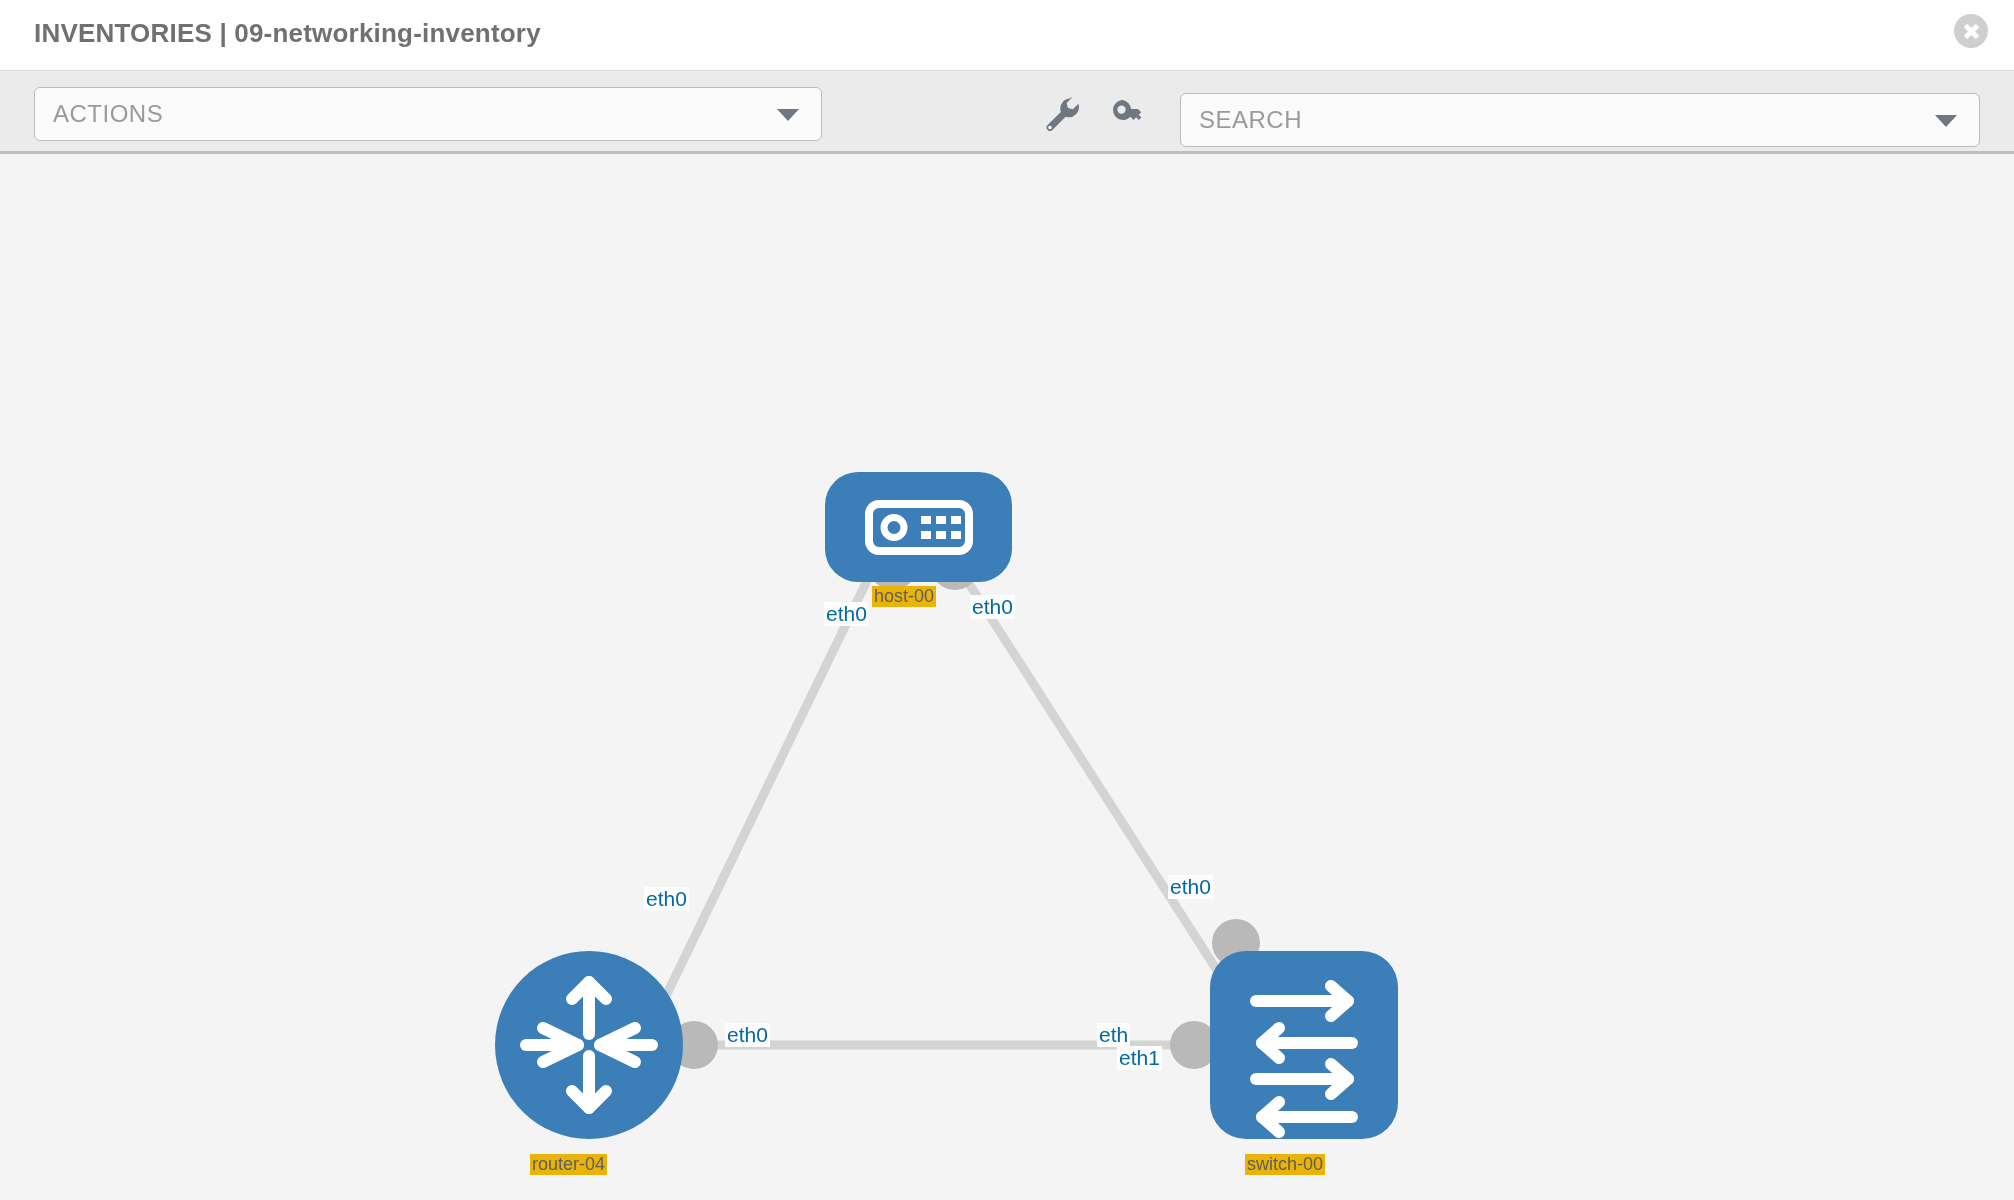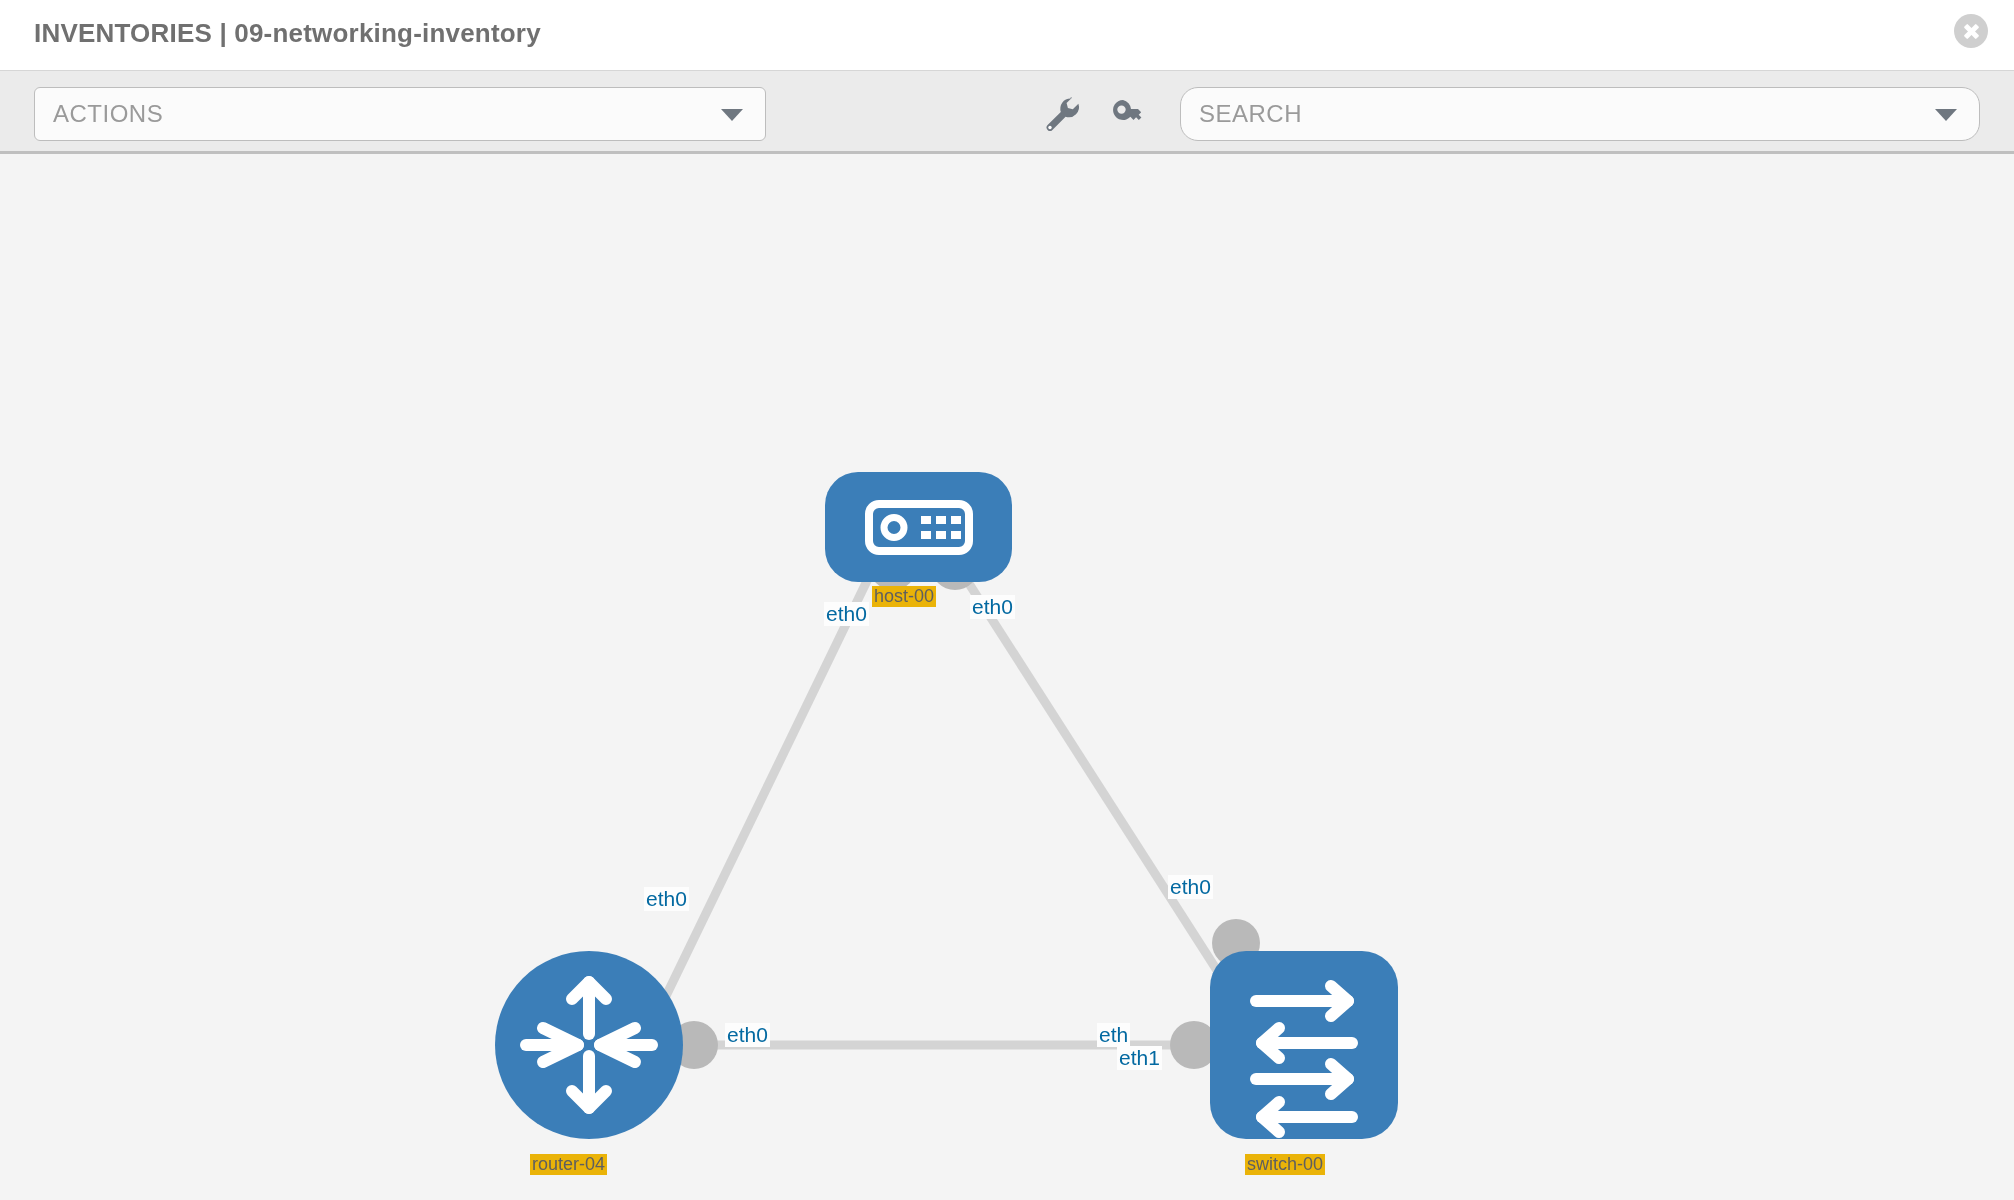--- a/index.html
+++ b/index.html
@@ -95,29 +95,28 @@
     top: 50%;
     margin-top: -5px;
     width: 0; height: 0;
     border-left: 11px solid transparent;
     border-right: 11px solid transparent;
     border-top: 12px solid #6f7780;
   }
   #actions-select {
     left: 34px;
     top: 16px;
-    width: 732px;
+    width: 788px;
     height: 54px;
   }
   #search-select {
     left: 1180px;
-    top: 16px;
+    top: 22px;
     width: 800px;
     height: 54px;
-    border-radius: 18px;
   }
   .tool-icon {
     position: absolute;
     top: 22px;
     width: 42px;
     height: 42px;
     cursor: pointer;
   }
   #wrench-icon { left: 1040px; }
   #key-icon    { left: 1108px; }

